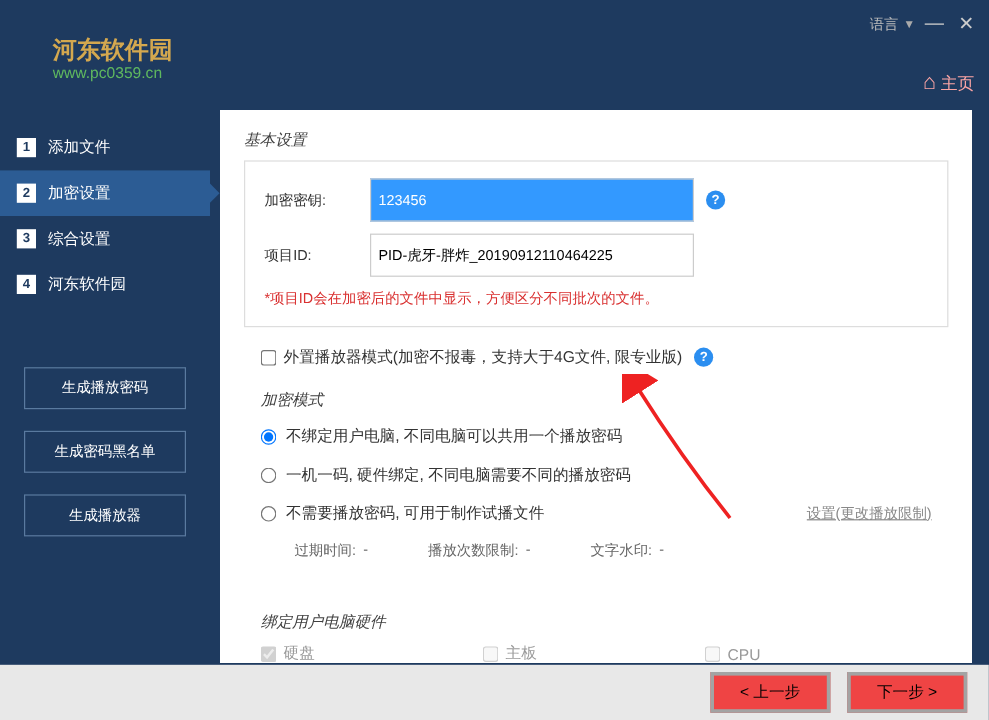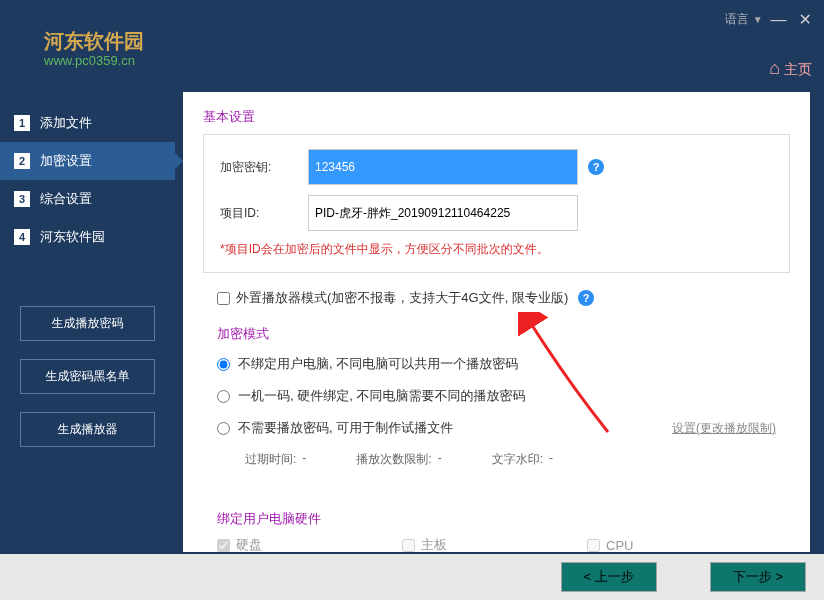--- a/index.html
+++ b/index.html
@@ -27,21 +27,21 @@
     .nav-item { display: flex; align-items: center; padding: 10px 14px; color: #fff; font-size: 13px; cursor: pointer; position: relative; }
     .nav-item.active { background: #2c5c94; }
     .nav-item.active::after { content: ""; position: absolute; right: -8px; top: 50%; transform: translateY(-50%); border-left: 8px solid #2c5c94; border-top: 8px solid transparent; border-bottom: 8px solid transparent; }
     .nav-num { display: inline-flex; width: 16px; height: 16px; background: #fff; color: #1e3a5f; font-size: 11px; font-weight: bold; align-items: center; justify-content: center; margin-right: 10px; }
     .sidebar-buttons { margin-top: 50px; padding: 0 20px; display: flex; flex-direction: column; gap: 18px; }
     .side-btn { border: 1px solid #5a7a9f; background: transparent; color: #fff; padding: 8px 6px; font-size: 12px; cursor: pointer; }
     
     
     .main-panel { flex: 1; background: #fff; margin: 10px 14px 0 8px; padding: 16px 20px; overflow: auto; position: relative; }
     
-    .section-title { font-size: 13px; color: #a21caf; margin-bottom: 8px; }
+    .section-title { font-size: 13px; color: #404040; margin-bottom: 8px; font-style: italic; }
     .fieldset { border: 1px solid #ddd; padding: 14px 16px; margin-bottom: 16px; }
     .form-row { display: flex; align-items: center; margin-bottom: 10px; }
     .form-row:last-child { margin-bottom: 0; }
     .form-label { width: 88px; font-size: 12px; color: #333; }
     .form-input { width: 270px; border: 1px solid #ccc; padding: 3px 6px; font-size: 12px; height: 36px; }
     .form-input.selected { background: #3399ff; color: #fff; }
     .help-icon { margin-left: 10px; width: 16px; height: 16px; border-radius: 50%; background: #2b8ef0; color: #fff; font-size: 11px; display: inline-flex; align-items: center; justify-content: center; font-weight: bold; cursor: pointer; }
     .warning-text { color: #d93030; font-size: 12px; }
     
     .checkbox-row { display: flex; align-items: center; font-size: 13px; color: #333; margin-bottom: 18px; padding-left: 14px; }
@@ -57,21 +57,21 @@
     .bind-group { padding: 4px 14px; }
     .bind-checks { display: flex; gap: 140px; font-size: 13px; color: #999; margin-top: 8px; }
     .bind-checks label { display: flex; align-items: center; gap: 6px; }
     .bind-checks input { accent-color: #999; }
     
     
     .red-arrow { position: absolute; left: 335px; top: 220px; width: 100px; height: 130px; pointer-events: none; }
     
     
     .bottom-bar { position: absolute; bottom: 0; left: 0; right: 0; height: 46px; background: #e8e8e8; display: flex; justify-content: flex-end; align-items: center; padding-right: 18px; gap: 14px; }
-    .nav-btn { background: #0f766e; border: 1px solid #a3a3a3; padding: 5px 22px; font-size: 13px; cursor: pointer; margin-left: 39px; }
+    .nav-btn { background: #ef4444; border: 3px solid #a3a3a3; padding: 5px 22px; font-size: 13px; cursor: pointer; }
     
     
     .logo-circle { width: 34px; height: 34px; border-radius: 50%; background: conic-gradient(#2b7ed8 0 90deg, #f5a623 90deg 180deg, #2b7ed8 180deg 270deg, #f5a623 270deg 360deg); position: relative; }
     .logo-circle::after { content: ""; position: absolute; inset: 9px; background: #1e3a5f; border-radius: 50%; }
   </style>
 </head>
 <body>
 
 <div class="titlebar">
   <div class="watermark">

